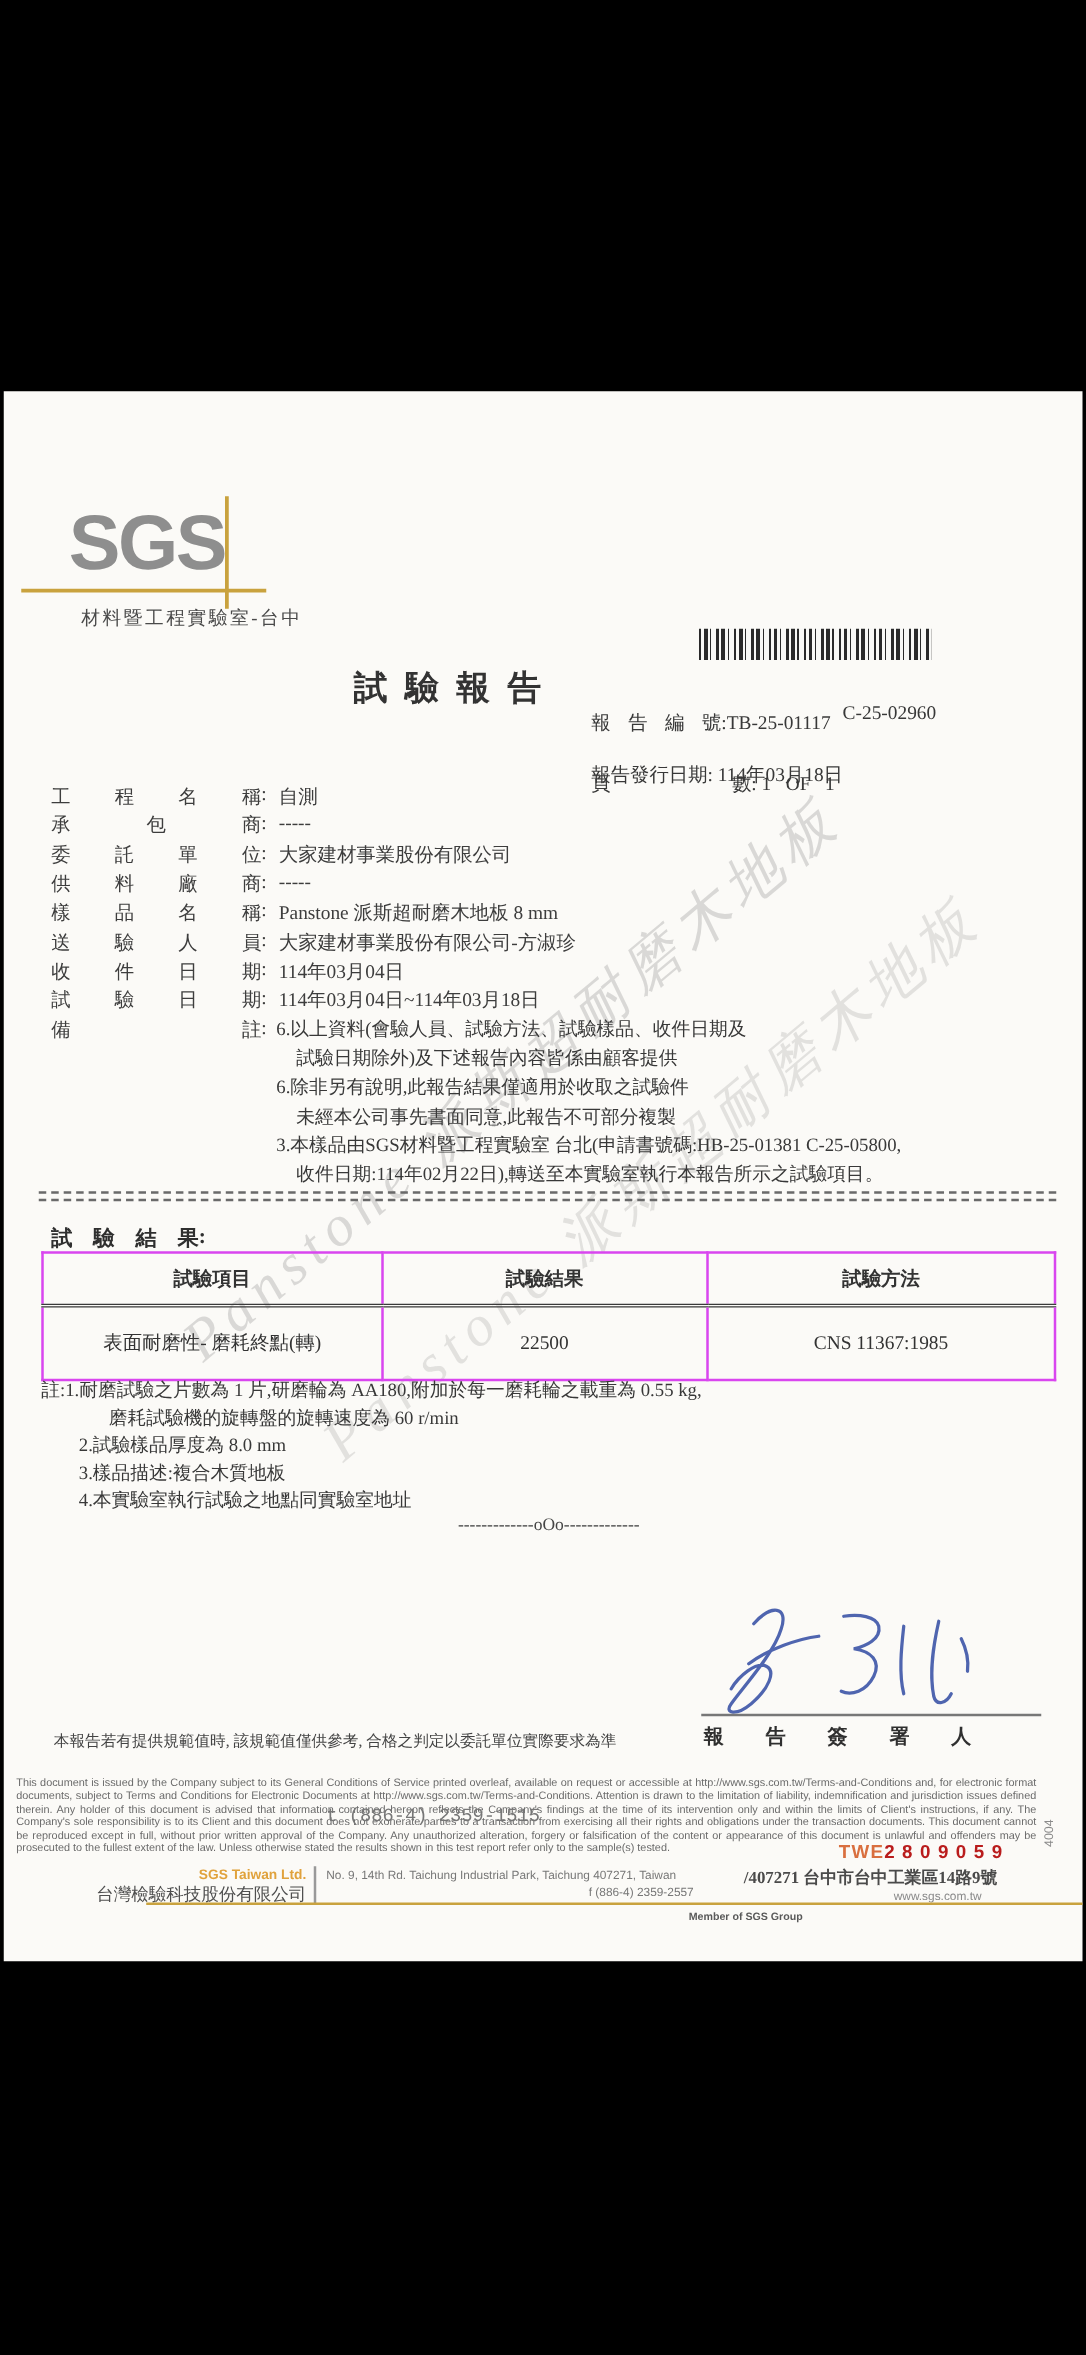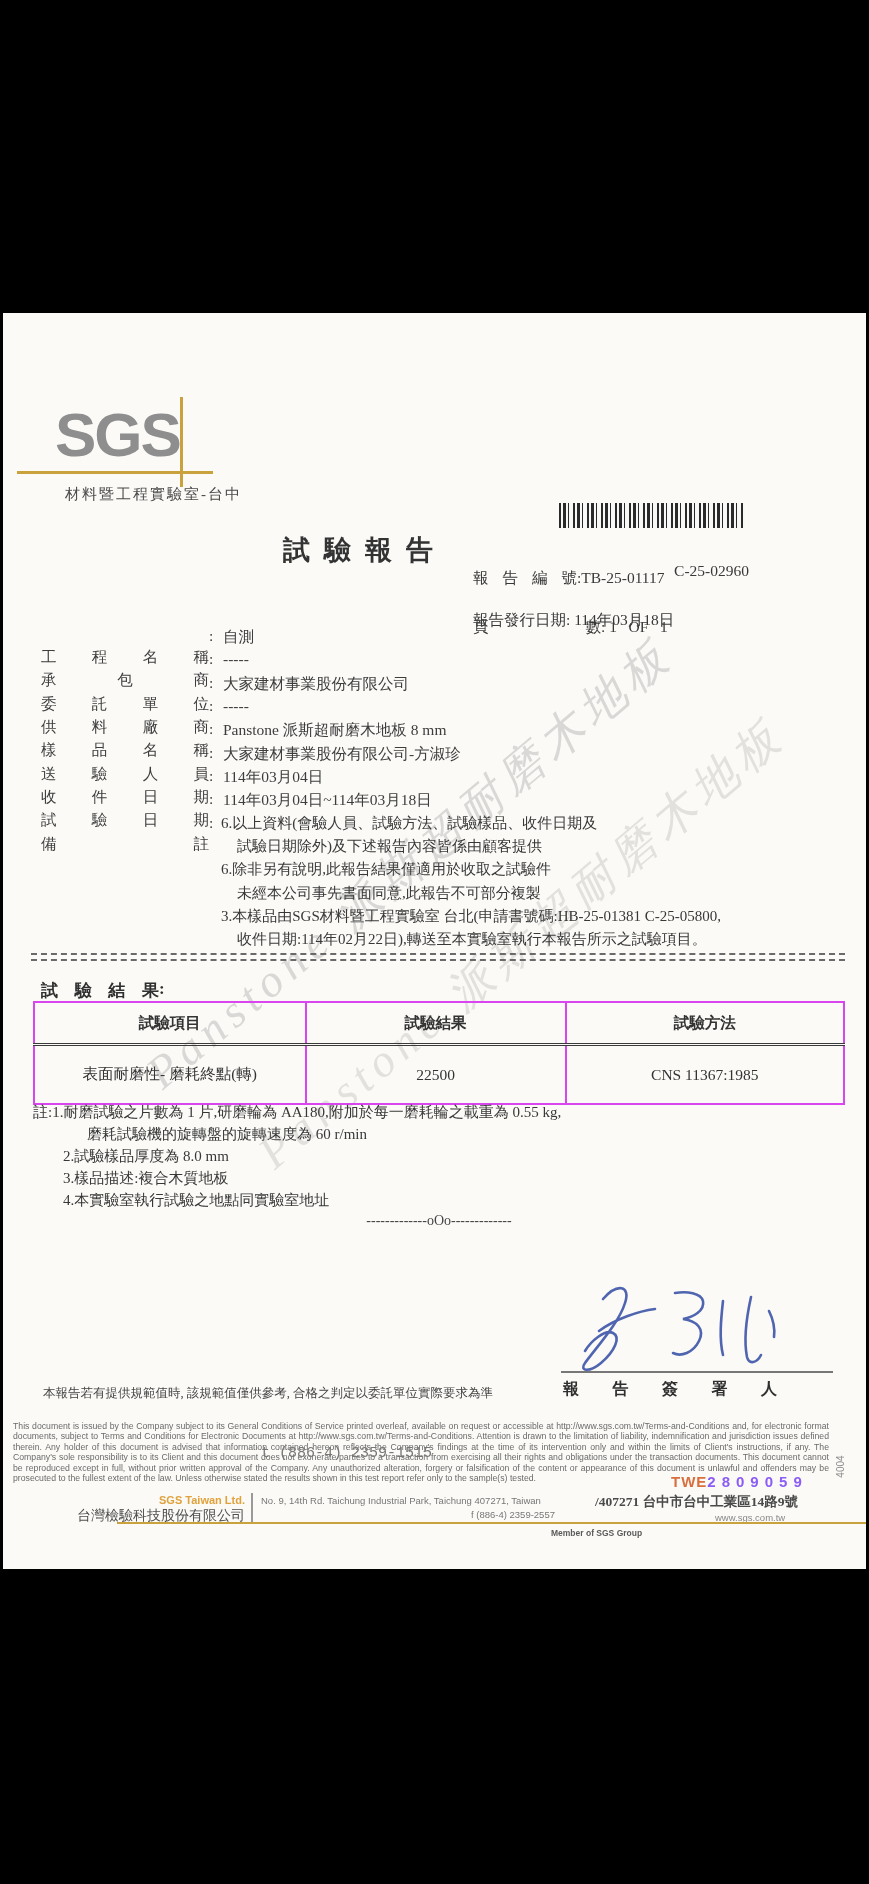--- a/index.html
+++ b/index.html
@@ -21,21 +21,21 @@
   .title{position:absolute;left:280px;top:219px;font-size:27px;font-weight:bold;
          letter-spacing:14px;color:#333;}
   .barcode{position:absolute;left:556px;top:190px;width:186px;height:25px;
            background:repeating-linear-gradient(90deg,#2a2a2a 0 2px,#f8f8f6 2px 4px,#2a2a2a 4px 7px,#f8f8f6 7px 9px,#2a2a2a 9px 10px,#f8f8f6 10px 14px);}
   .hdrline{position:absolute;left:470px;font-size:15.5px;white-space:pre;color:#383838;}
   .jlabel{display:inline-block;text-align:justify;text-align-last:justify;margin-top:30px;-moz-text-align-last:justify;}
   .hl1{top:225px;} .hl2{top:249px;width:276px;text-align:right;}
   .hl3{top:274px;} .hl4{top:297px;}
   
   .frow{position:absolute;left:38px;display:flex;font-size:15.5px;}
-  .flabel{width:168px;text-align:justify;text-align-last:justify;-moz-text-align-last:justify;flex:none;margin-top:20px;}
+  .flabel{width:168px;text-align:justify;text-align-last:justify;-moz-text-align-last:justify;flex:none;}
   .colon{width:14px;flex:none;}
   .fval{white-space:pre;}
   .rline{position:absolute;font-size:15px;white-space:pre;color:#383838;}
   
   .sep{position:absolute;left:28px;top:640px;width:814px;height:4px;
        border-top:2px dashed #6a6a6a;border-bottom:2px dashed #6a6a6a;}
   .secline{position:absolute;left:38px;top:666px;display:flex;font-size:17px;font-weight:bold;color:#2f2f2f;}
   .seclabel{width:118px;text-align:justify;text-align-last:justify;-moz-text-align-last:justify;}
   
   table.res{position:absolute;left:30px;top:688px;width:812px;border-collapse:collapse;
@@ -50,21 +50,21 @@
   .sig-svg{position:absolute;left:552px;top:958px;}
   .sig-line{position:absolute;left:558px;top:1058px;width:272px;height:2px;background:#777;}
   .signer{position:absolute;left:560px;top:1066px;width:214px;font-size:16px;font-weight:bold;
           text-align:justify;text-align-last:justify;-moz-text-align-last:justify;color:#2f2f2f;}
   .leftnote{position:absolute;left:40px;top:1072px;font-size:12.5px;color:#444;}
   
   .legal{position:absolute;left:10px;top:1108px;width:816px;font-family:"Liberation Sans",sans-serif;
          font-size:8.7px;line-height:10.4px;color:#6a6a6a;text-align:justify;}
   .doccode{position:absolute;left:668px;top:1160px;font-family:"Liberation Sans",sans-serif;
            font-weight:bold;font-size:15px;}
-  .doccode .p{color:#d96f3f;letter-spacing:1px;} .doccode .n{color:#8b5cf6;letter-spacing:6px;}
+  .doccode .p{color:#d96f3f;letter-spacing:1px;} .doccode .n{color:#b91c1c;letter-spacing:6px;}
   .sidecode{position:absolute;left:826px;top:1148px;font-family:"Liberation Sans",sans-serif;
             font-size:10px;color:#8a8a8a;transform:rotate(-90deg);transform-origin:center;}
   
   .f-en{position:absolute;left:8px;top:1181px;width:234px;text-align:right;
         font-family:"Liberation Sans",sans-serif;font-weight:bold;font-size:11px;color:#e0a23c;}
   .f-zh{position:absolute;left:8px;top:1194px;width:234px;text-align:right;font-size:14px;color:#4f4f4f;}
   .f-div{position:absolute;left:248px;top:1180px;width:2px;height:31px;background:#999;}
   .f-addr{position:absolute;left:258px;top:1182px;font-family:"Liberation Sans",sans-serif;
           font-size:9.5px;color:#777;}
   .f-tel{position:absolute;left:258px;top:1132px;font-family:Liberation Mono, monospace;font-size:15px;color:#777;}

